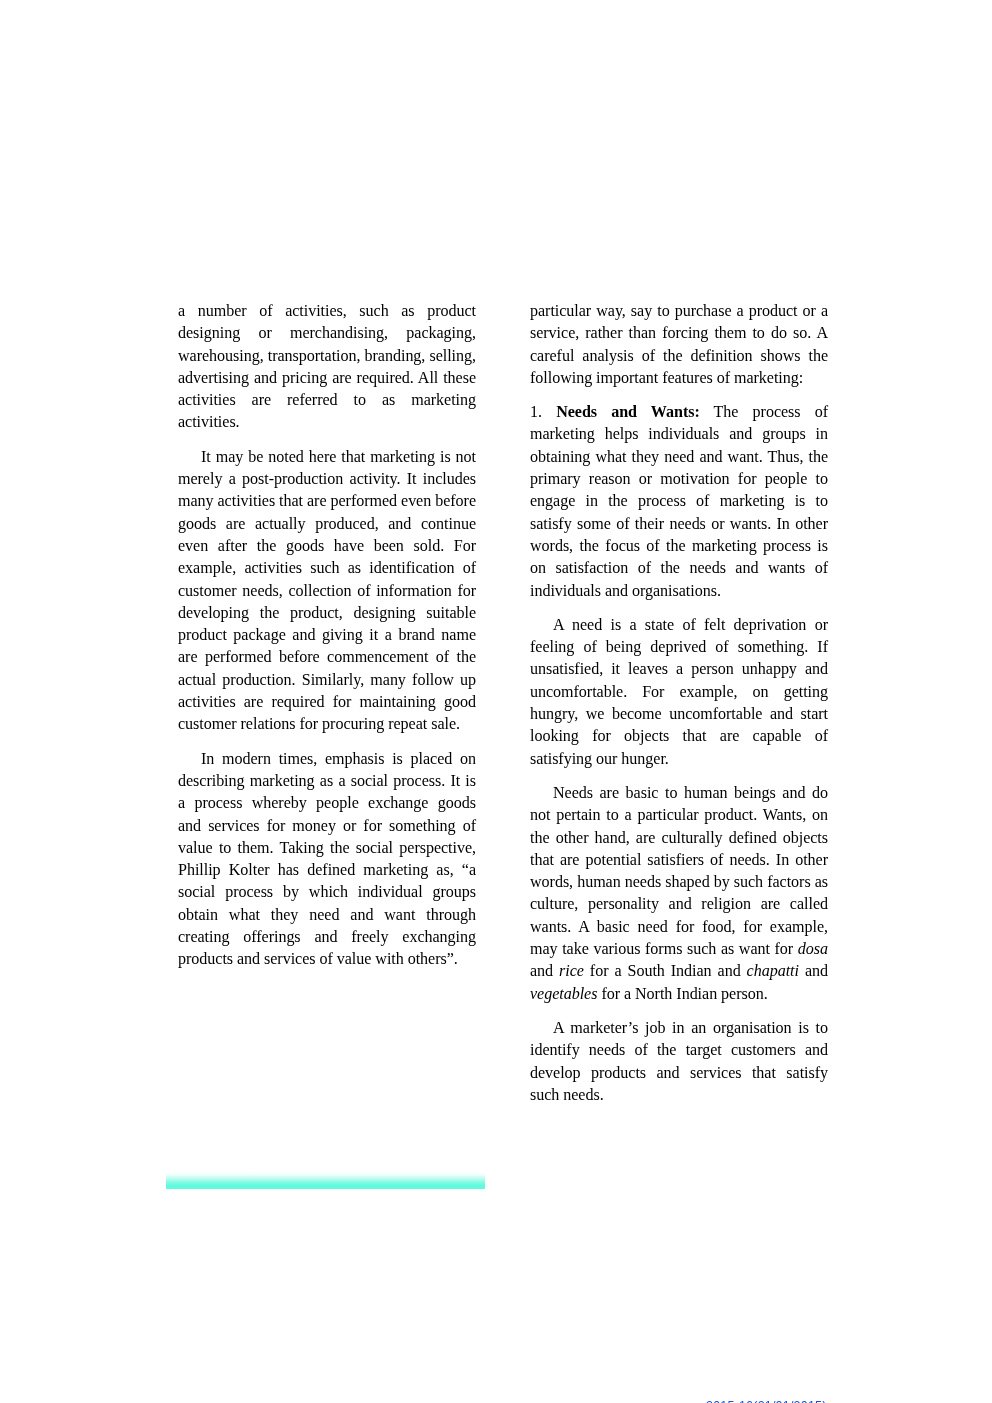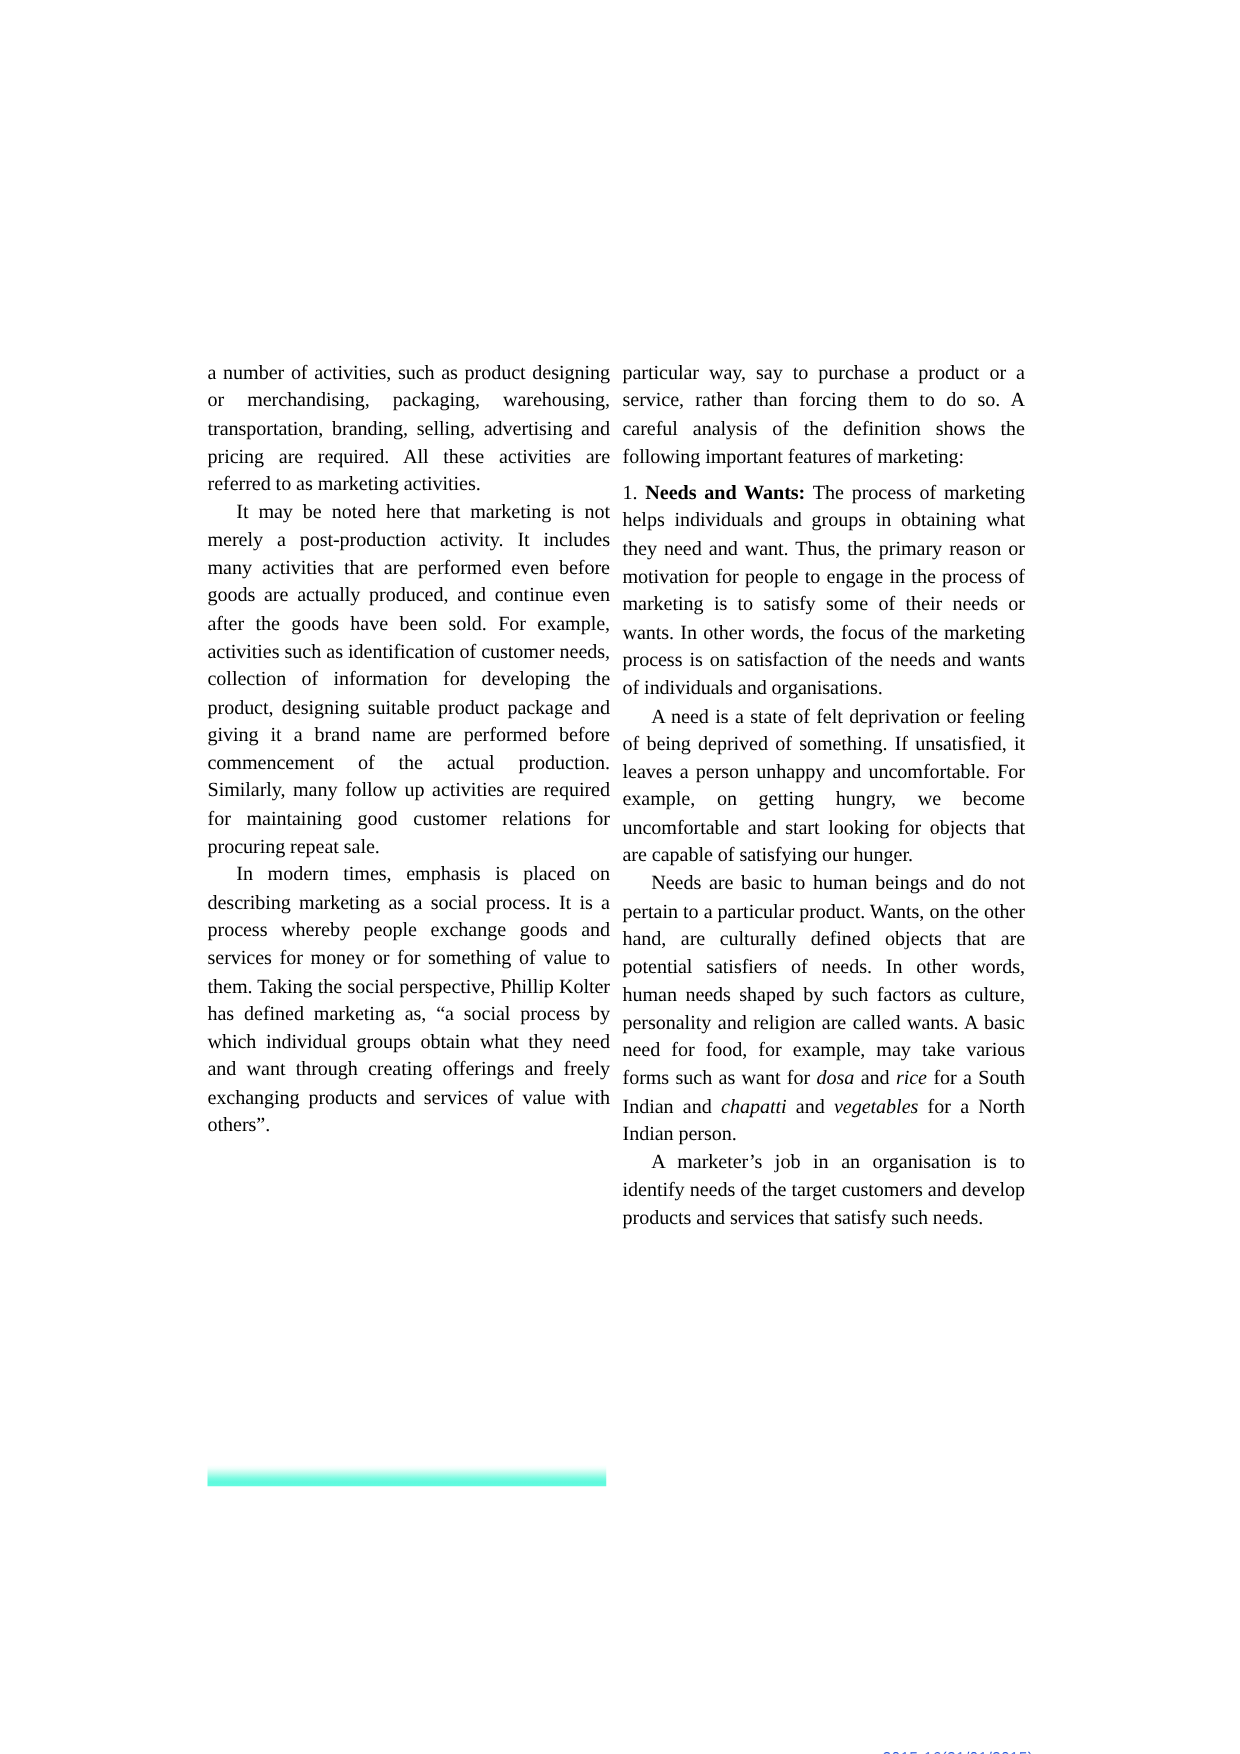--- a/index.html
+++ b/index.html
@@ -31,24 +31,24 @@
     left: 166px;
     top: 288px;
     width: 662px;
   }
   .col {
     position: absolute;
     top: 0;
     width: 322px;
   }
   .col-left  { left: 0px; }
-  .col-right { left: 332px; }
+  .col-right { left: 352px; }
 
   .para {
-    margin: 0;
+    margin: 12px;
     text-align: justify;
     text-justify: inter-word;
     font-size: 16.1px;
     line-height: 22.3px;
     color: #000000;
     text-indent: 23px;
     letter-spacing: -0.05px;
     word-spacing: 0px;
     hyphens: none;
   }

